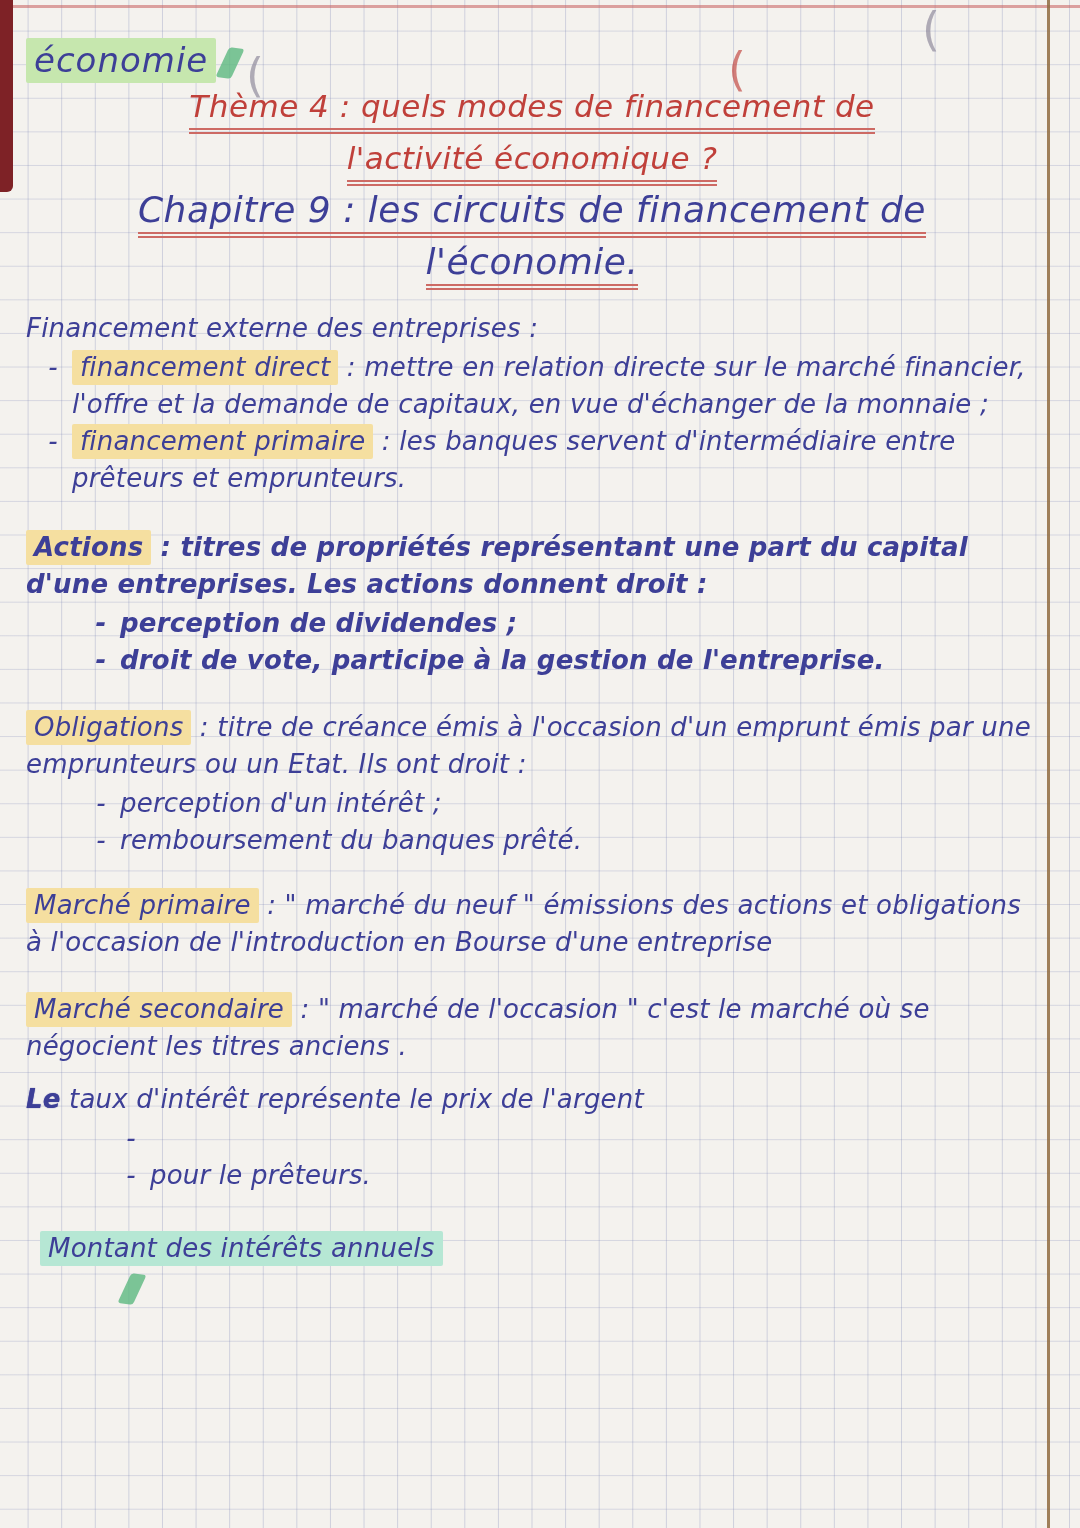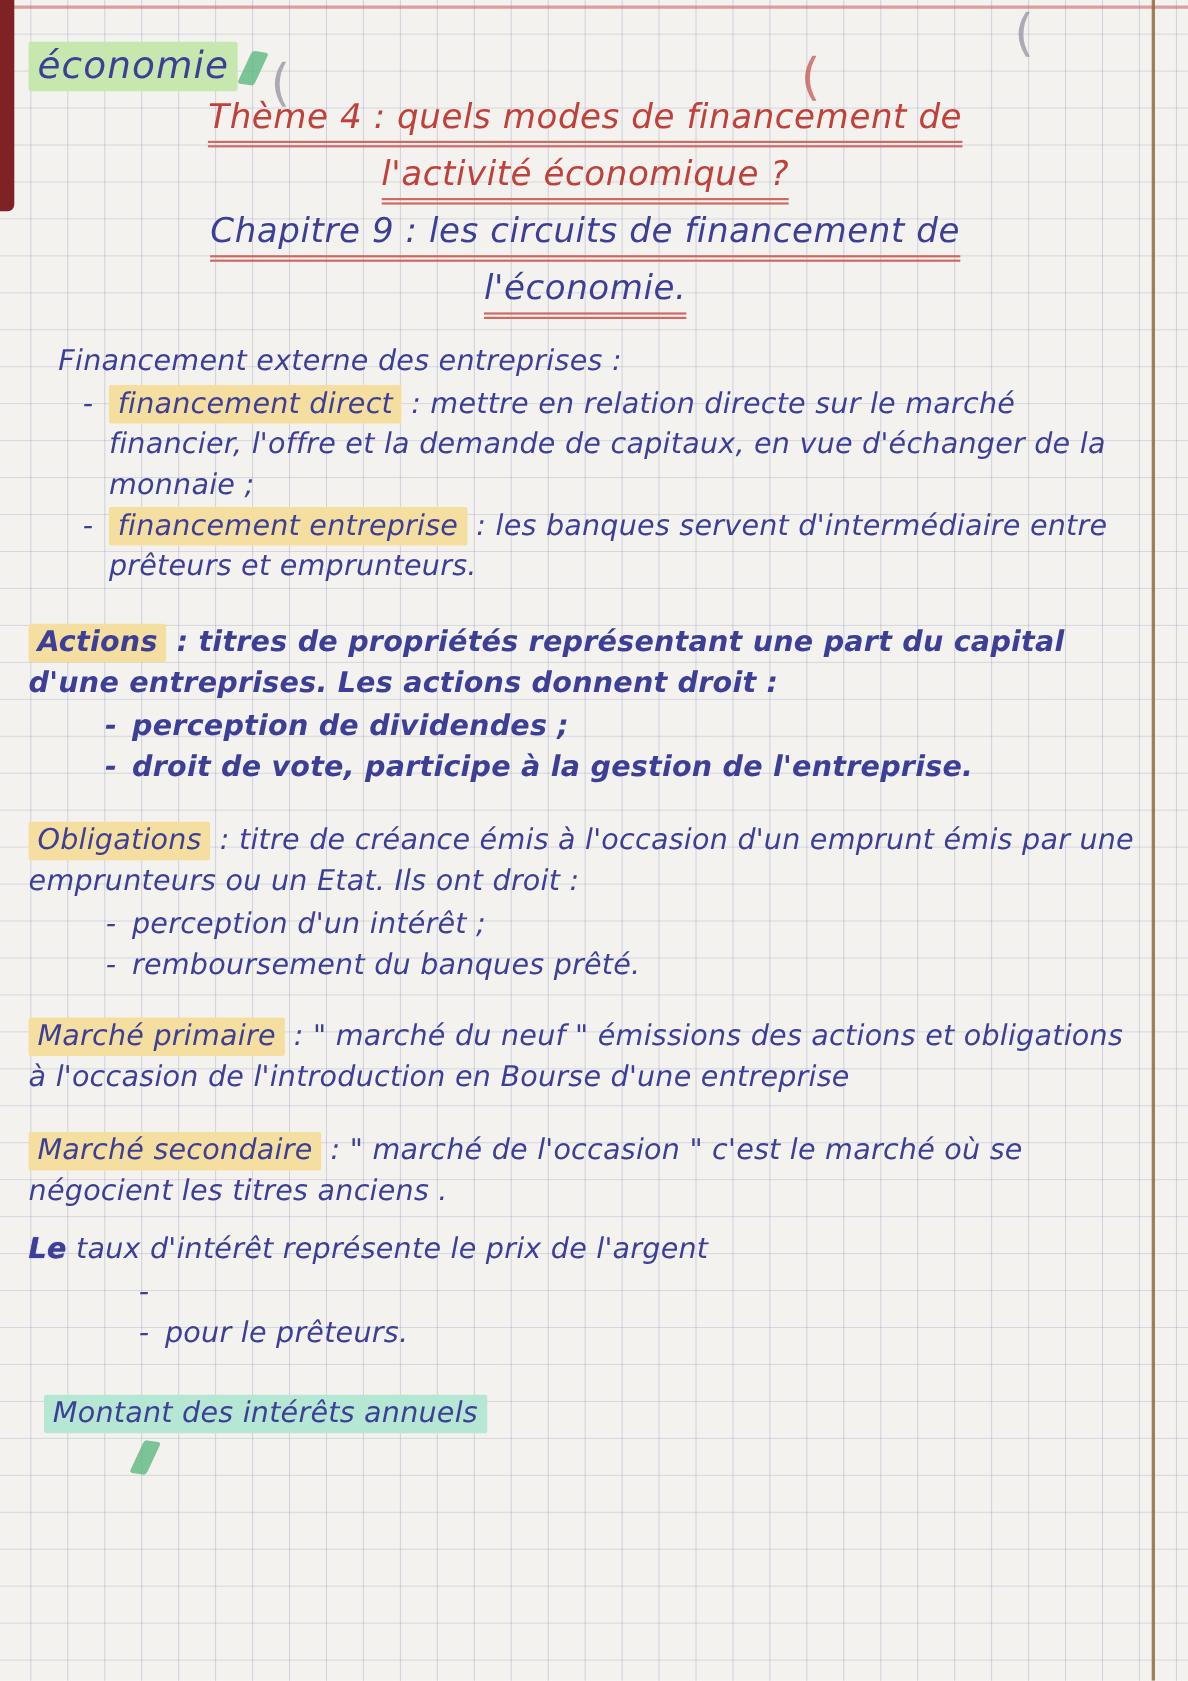--- a/index.html
+++ b/index.html
@@ -44,34 +44,34 @@
   .hl-yellow{background:var(--c-hl_yellow);}
   .hl-green{background:var(--c-hl_green);}
   .hl-teal{background:var(--c-hl_teal);margin-top:43px;}
   .hl-mark{display:inline-block;width:16px;height:30px;margin-left:6px;vertical-align:-6px;
     background:var(--c-hl_mark_green);opacity:.8;transform:skewX(-18deg) rotate(8deg);border-radius:3px;}
 
   .subject-row{text-align:left;margin-bottom:6px;}
   .subject{font-size:34px;letter-spacing:1px;}
 
   .title-red{color:var(--c-ink_red);font-size:31px;letter-spacing:.5px;}
-  .title-blue{color:var(--c-ink_blue);font-size:31px;letter-spacing:.5px;}
+  .title-blue{color:var(--c-ink_blue);font-size:36px;letter-spacing:.5px;}
   .t-line{text-align:center;line-height:40px;margin-bottom:4px;}
   .u-red{display:inline-block;border-bottom:6px double var(--c-underline_red);padding-bottom:2px;}
 
   .body-text{font-size:26px;line-height:37px;letter-spacing:.2px;}
   .para{margin-bottom:2px;}
   .bullet-row{display:flex;align-items:flex-start;}
   .bullet-row .dash{flex:0 0 46px;text-align:center;padding-left:8px;}
   .bullet-row .b-text{flex:1;}
   .indent-1{padding-left:48px;}
   .indent-2{padding-left:78px;}
   .lead-bold{font-weight:bold;text-shadow:0 0 1px var(--c-ink_blue);}
 
-  .sec-financement{margin-top:20px;margin-left:27px;}
+  .sec-financement{margin-top:20px;}
   .sec-actions{margin-top:32px;font-weight:bold;}
   .sec-obligations{margin-top:30px;}
   .sec-mprimaire{margin-top:28px;}
   .sec-msecondaire{margin-top:30px;}
   .sec-taux{margin-top:16px;}
   .sec-montant{margin-top:36px;padding-left:14px;}
   .sec-montant .m-line2{margin-top:4px;padding-left:78px;}
 </style>
 </head>
 <body>
@@ -106,21 +106,21 @@
     <div class="body-text sec-financement">
       <p class="para">
         <span>Financement externe des entreprises :</span>
       </p>
       <div class="bullet-row">
         <span class="dash">-</span>
         <span class="b-text"><span class="hl hl-yellow">financement direct</span><span> : mettre en relation directe sur le marché financier, l'offre et la demande de capitaux, en vue d'échanger de la monnaie ;</span></span>
       </div>
       <div class="bullet-row">
         <span class="dash">-</span>
-        <span class="b-text"><span class="hl hl-yellow">financement entreprise</span><span> : les banques servent d'intermédiaire entre prêteurs et emprunteurs.</span></span>
+        <span class="b-text"><span class="hl hl-yellow">financement primaire</span><span> : les banques servent d'intermédiaire entre prêteurs et emprunteurs.</span></span>
       </div>
     </div>
 
     <div class="body-text sec-actions">
       <p class="para"><span class="hl hl-yellow">Actions</span><span> : titres de propriétés représentant une part du capital d'une entreprises. Les actions donnent droit :</span></p>
       <div class="bullet-row indent-1">
         <span class="dash">-</span>
         <span class="b-text">perception de dividendes ;</span>
       </div>
       <div class="bullet-row indent-1">

